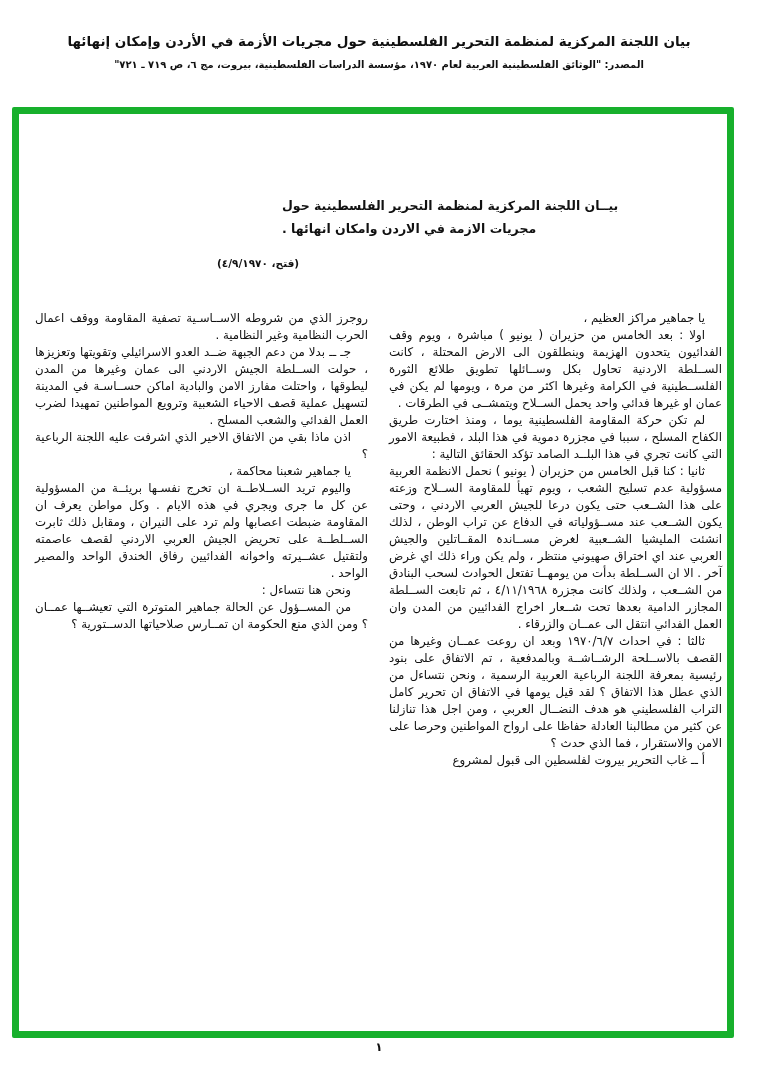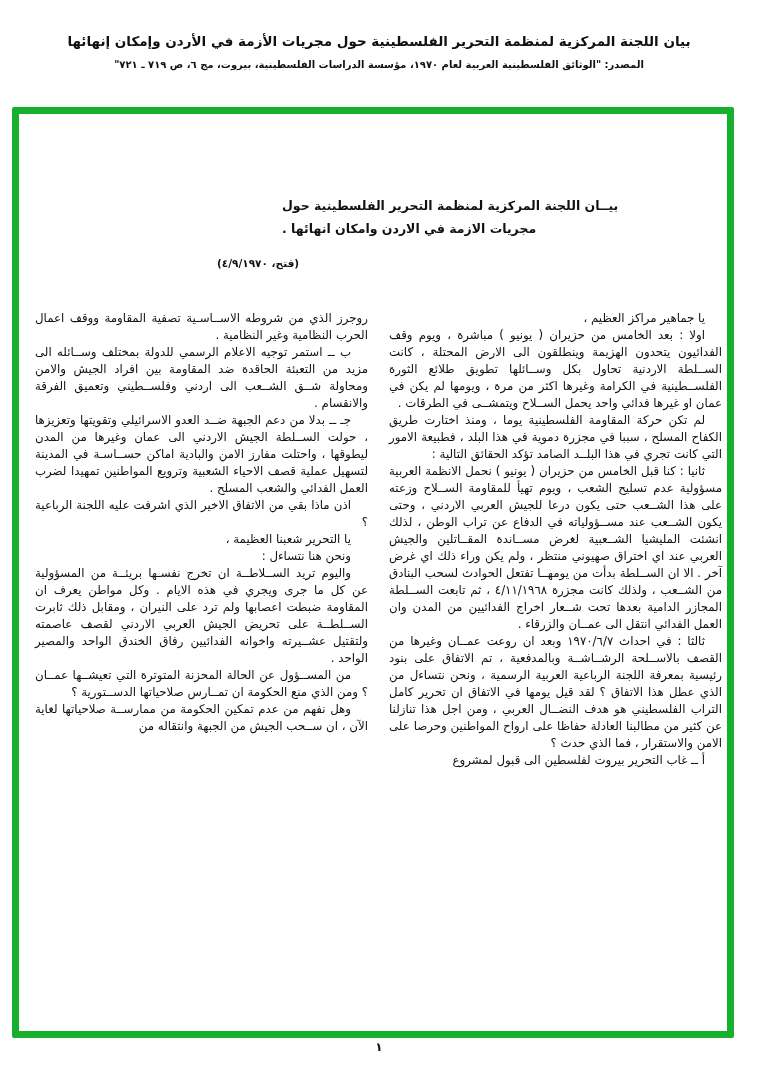--- a/index.html
+++ b/index.html
@@ -59,24 +59,22 @@
     <p>يا جماهير مراكز العظيم ،</p>
     <p>اولا : بعد الخامس من حزيران ( يونيو ) مباشرة ، ويوم وقف الفدائيون يتحدون الهزيمة وينطلقون الى الارض المحتلة ، كانت الســلطة الاردنية تحاول بكل وســائلها تطويق طلائع الثورة الفلســطينية في الكرامة وغيرها اكثر من مرة ، ويومها لم يكن في عمان او غيرها فدائي واحد يحمل الســلاح ويتمشــى في الطرقات .</p>
     <p>لم تكن حركة المقاومة الفلسطينية يوما ، ومنذ اختارت طريق الكفاح المسلح ، سببا في مجزرة دموية في هذا البلد ، فطبيعة الامور التي كانت تجري في هذا البلــد الصامد تؤكد الحقائق التالية :</p>
     <p>ثانيا : كنا قبل الخامس من حزيران ( يونيو ) نحمل الانظمة العربية مسؤولية عدم تسليح الشعب ، ويوم تهيأ للمقاومة الســلاح وزعته على هذا الشــعب حتى يكون درعا للجيش العربي الاردني ، وحتى يكون الشــعب عند مســؤولياته في الدفاع عن تراب الوطن ، لذلك انشئت المليشيا الشــعبية لغرض مســاندة المقــاتلين والجيش العربي عند اي اختراق صهيوني منتظر ، ولم يكن وراء ذلك اي غرض آخر . الا ان الســلطة بدأت من يومهــا تفتعل الحوادث لسحب البنادق من الشــعب ، ولذلك كانت مجزرة ٤/١١/١٩٦٨ ، ثم تابعت الســلطة المجازر الدامية بعدها تحت شــعار اخراج الفدائيين من المدن وان العمل الفدائي انتقل الى عمــان والزرقاء .</p>
     <p>ثالثا : في احداث ١٩٧٠/٦/٧ وبعد ان روعت عمــان وغيرها من القصف بالاســلحة الرشــاشــة وبالمدفعية ، تم الاتفاق على بنود رئيسية بمعرفة اللجنة الرباعية العربية الرسمية ، ونحن نتساءل من الذي عطل هذا الاتفاق ؟ لقد قيل يومها في الاتفاق ان تحرير كامل التراب الفلسطيني هو هدف النضــال العربي ، ومن اجل هذا تنازلنا عن كثير من مطالبنا العادلة حفاظا على ارواح المواطنين وحرصا على الامن والاستقرار ، فما الذي حدث ؟</p>
     <p>أ ــ غاب التحرير بيروت لفلسطين الى قبول لمشروع</p>
   </div>
 
   <div class="col col-left">
     <p style="text-indent:0;">روجرز الذي من شروطه الاســاسـية تصفية المقاومة ووقف اعمال الحرب النظامية وغير النظامية .</p>
-    <p>ب ــ استمر توجيه الاعلام الرسمي للدولة بمختلف وســائله الى مزيد من التعبئة الحاقدة ضد المقاومة بين افراد الجيش والامن ومحاولة شــق الشــعب الى اردني وفلســطيني وتعميق الفرقة والانقسام .</p>
     <p>جـ ــ بدلا من دعم الجبهة ضــد العدو الاسرائيلي وتقويتها وتعزيزها ، حولت الســلطة الجيش الاردني الى عمان وغيرها من المدن ليطوقها ، واحتلت مفارز الامن والبادية اماكن حســاسـة في المدينة لتسهيل عملية قصف الاحياء الشعبية وترويع المواطنين تمهيدا لضرب العمل الفدائي والشعب المسلح .</p>
     <p>اذن ماذا بقي من الاتفاق الاخير الذي اشرفت عليه اللجنة الرباعية ؟</p>
-    <p>يا التحرير شعبنا العظيمة ،</p>
+    <p>يا جماهير شعبنا محاكمة ،</p>
+    <p>واليوم تريد الســلاطــة ان تخرج نفسـها بريئــة من المسؤولية عن كل ما جرى ويجري في هذه الايام . وكل مواطن يعرف ان المقاومة ضبطت اعصابها ولم ترد على النيران ، ومقابل ذلك ثابرت الســلطــة على تحريض الجيش العربي الاردني لقصف عاصمته ولتقتيل عشــيرته واخوانه الفدائيين رفاق الخندق الواحد والمصير الواحد .</p>
     <p>ونحن هنا نتساءل :</p>
-    <p>واليوم تريد الســلاطــة ان تخرج نفسـها بريئــة من المسؤولية عن كل ما جرى ويجري في هذه الايام . وكل مواطن يعرف ان المقاومة ضبطت اعصابها ولم ترد على النيران ، ومقابل ذلك ثابرت الســلطــة على تحريض الجيش العربي الاردني لقصف عاصمته ولتقتيل عشــيرته واخوانه الفدائيين رفاق الخندق الواحد والمصير الواحد .</p>
-    <p>من المســؤول عن الحالة المحزنة المتوترة التي تعيشــها عمــان ؟ ومن الذي منع الحكومة ان تمــارس صلاحياتها الدســتورية ؟</p>
-    <p>وهل نفهم من عدم تمكين الحكومة من ممارســة صلاحياتها لغاية الآن ، ان ســحب الجيش من الجبهة وانتقاله من</p>
+    <p>من المســؤول عن الحالة جماهير المتوترة التي تعيشــها عمــان ؟ ومن الذي منع الحكومة ان تمــارس صلاحياتها الدســتورية ؟</p>
   </div>
 </div>
 
 <div class="page-number">١</div>
 
 </body></html>

